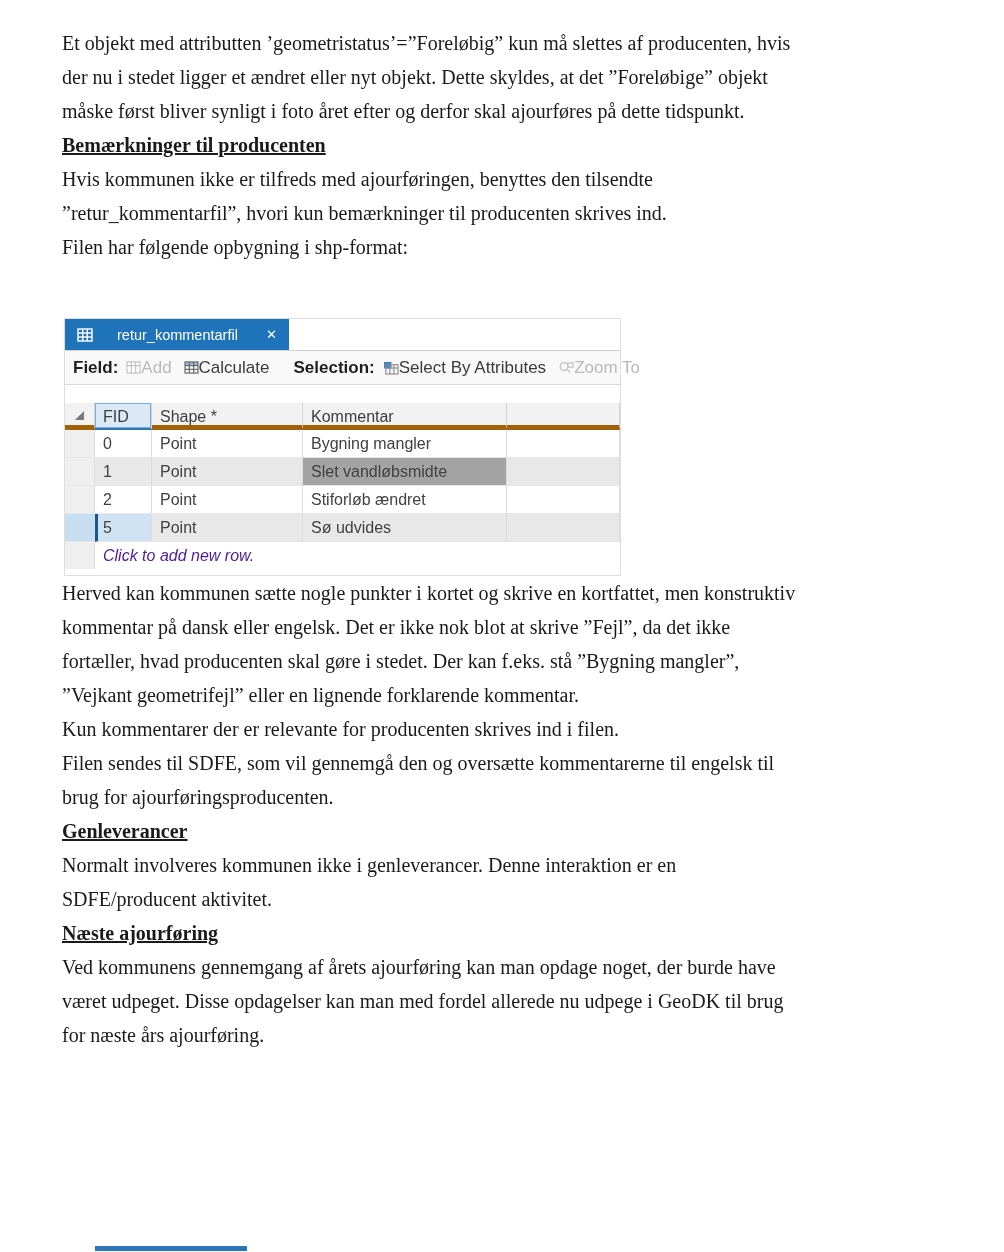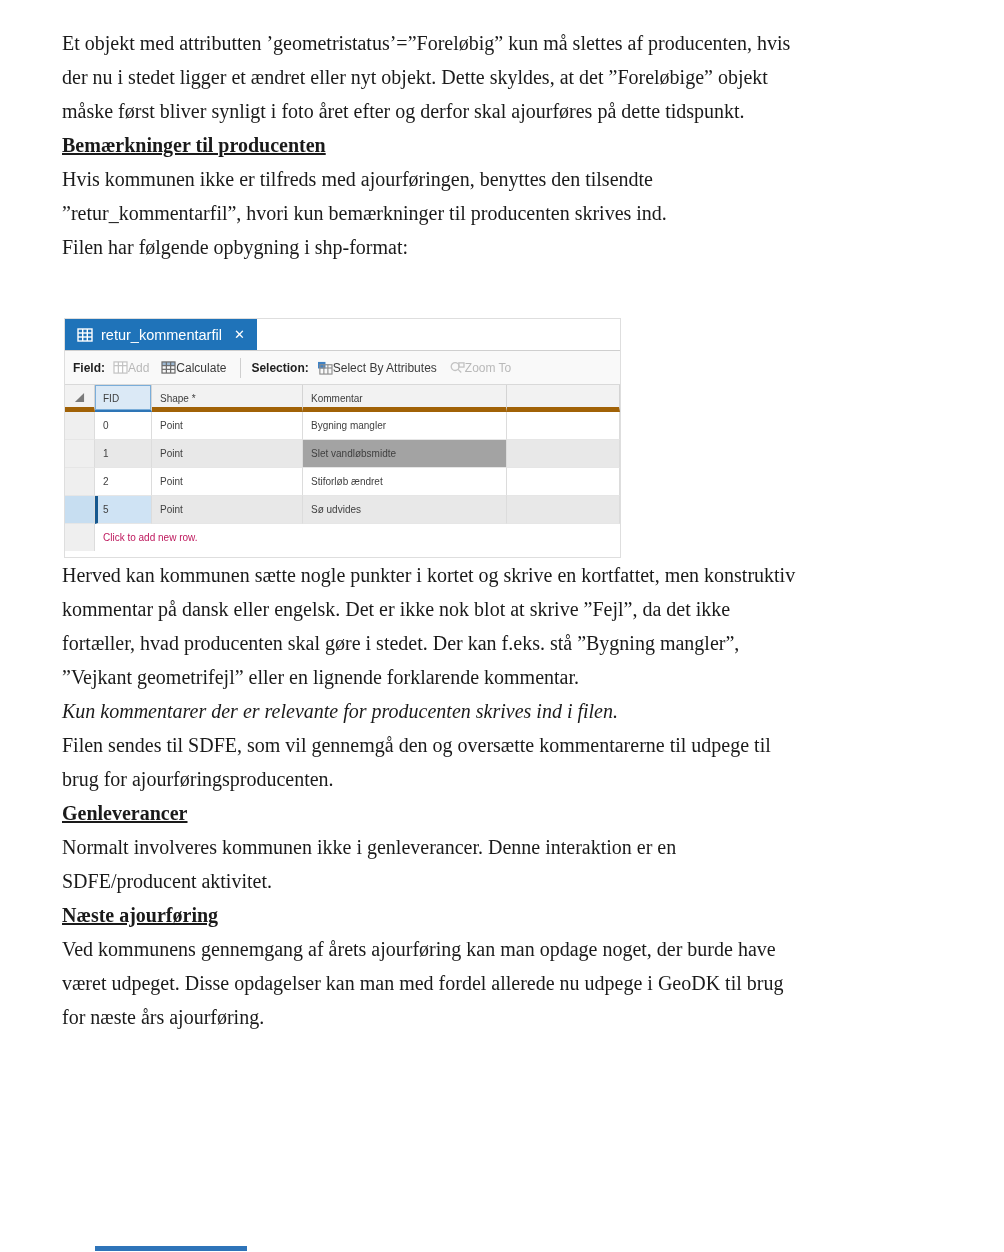--- a/index.html
+++ b/index.html
@@ -11,58 +11,58 @@
     font-family:"Liberation Serif","DejaVu Serif",serif;
     color:#1a1a1a;
     box-sizing:border-box;
     padding:26px 62px 0 62px;
   }
   .page p{margin:0;font-size:20px;line-height:34px;}
   .page h3{margin:0;font-size:20px;line-height:34px;font-weight:bold;text-decoration:underline;}
   .mt-h1{margin-top:38px;}
   .mt-p3{margin-top:14px;}
   .mt-p4{margin-top:28px;}
-  .mt-p5{margin-top:16px;font-style:italic;}
+  .mt-p5{margin-top:16px;}
   .mt-p6{margin-top:12px;}
   .mt-h2{margin-top:42px;}
   .mt-h3{margin-top:48px;}
 
   
   figure.shot{
     margin:54px 0 0 2px;
     width:557px;
     border:1px solid #dedede;
     background:#ffffff;
     font-family:"Liberation Sans","DejaVu Sans",sans-serif;
     box-sizing:border-box;
   }
   .tabstrip{
     height:31px;display:flex;align-items:stretch;
     background:#ffffff;border-bottom:1px solid #cfcfcf;
   }
   .tab{
-    display:inline-flex;align-items:center;gap:8px;
+    display:inline-flex;align-items:center;gap:24px;
     background:#1f73b9;color:#ffffff;
     padding:0 12px;font-size:14.5px;cursor:default;
   }
   .tab .close{font-size:13px;margin-left:4px;}
   .toolbar{
     height:33px;display:flex;align-items:center;
     background:#f9f9f9;border-bottom:1px solid #d9d9d9;
-    font-size:12px;color:#3b3b3b;padding:0 8px;white-space:nowrap;
+    font-size:17px;color:#3b3b3b;padding:0 8px;white-space:nowrap;
   }
   .toolbar .lbl-bold{font-weight:bold;color:#1e1e1e;margin-right:8px;}
   .toolbar .titem{display:inline-flex;align-items:center;margin-right:12px;}
   .toolbar .disabled{color:#b9b9b9;}
   .toolbar .vsep{width:1px;height:20px;background:#cfcfcf;margin:0 10px 0 2px;}
 
   .grid{
     display:grid;
     grid-template-columns:30px 57px 151px 204px auto;
-    font-size:10px;color:#404040;
+    font-size:16px;color:#404040;margin-top:18px;
   }
   .cell{
     box-sizing:border-box;
     padding:0 8px;height:28px;line-height:28px;
     border-right:1px solid #dcdcdc;
     border-bottom:1px solid #e6e6e6;
     overflow:hidden;white-space:nowrap;
   }
   .hdr .cell{
     height:27px;line-height:27px;background:#f2f2f2;color:#3d3d3d;
@@ -75,21 +75,21 @@
   }
   .selcell{background:#efefef;padding:0;}
   .hdr .selcell{display:flex;align-items:flex-end;justify-content:center;padding:0 0 4px 0;}
   .alt .cell:not(.selcell){background:#e8e8e8;}
   .row-selected .selcell{background:#c7def1;}
   .row-selected .fid-cell{
     background:#cfe3f4;
     border-left:3px solid #16588f;
     padding-left:5px;
   }
-  .addrow .cell{border-bottom:none;height:27px;line-height:27px;color:#be185d;}
+  .addrow .cell{border-bottom:none;height:27px;line-height:27px;color:#4c1d95;font-style:italic;}
   .addrow .addtext{grid-column:2 / 6;border-right:none;}
   .shot-bottom{height:6px;background:#ffffff;}
 
   .accent-line{
     position:absolute;left:95px;bottom:1px;width:152px;height:5px;
     background:#2e74b9;
   }
   svg{display:block;}
 </style>
 </head>
@@ -241,21 +241,21 @@
         <div class="cell addtext">Click to add new row.</div>
       </div>
     </div>
     <div class="shot-bottom"></div>
   </figure>
 
   <p class="mt-p4">Herved kan kommunen sætte nogle punkter i kortet og skrive en kortfattet, men konstruktiv kommentar på dansk eller engelsk. Det er ikke nok blot at skrive ”Fejl”, da det ikke fortæller, hvad producenten skal gøre i stedet. Der kan f.eks. stå ”Bygning mangler”, ”Vejkant geometrifejl” eller en lignende forklarende kommentar.</p>
 
   <p class="mt-p5">Kun kommentarer der er relevante for producenten skrives ind i filen.</p>
 
-  <p class="mt-p6">Filen sendes til SDFE, som vil gennemgå den og oversætte kommentarerne til udpege til brug for ajourføringsproducenten.</p>
+  <p class="mt-p6">Filen sendes til SDFE, som vil gennemgå den og oversætte kommentarerne til engelsk til brug for ajourføringsproducenten.</p>
 
   <h3 class="mt-h2">Genleverancer</h3>
   <p>Normalt involveres kommunen ikke i genleverancer. Denne interaktion er en SDFE/producent aktivitet.</p>
 
   <h3 class="mt-h3">Næste ajourføring</h3>
   <p>Ved kommunens gennemgang af årets ajourføring kan man opdage noget, der burde have været udpeget. Disse opdagelser kan man med fordel allerede nu udpege i GeoDK til brug for næste års ajourføring.</p>
 
   <div class="accent-line"></div>
 </div>
 

